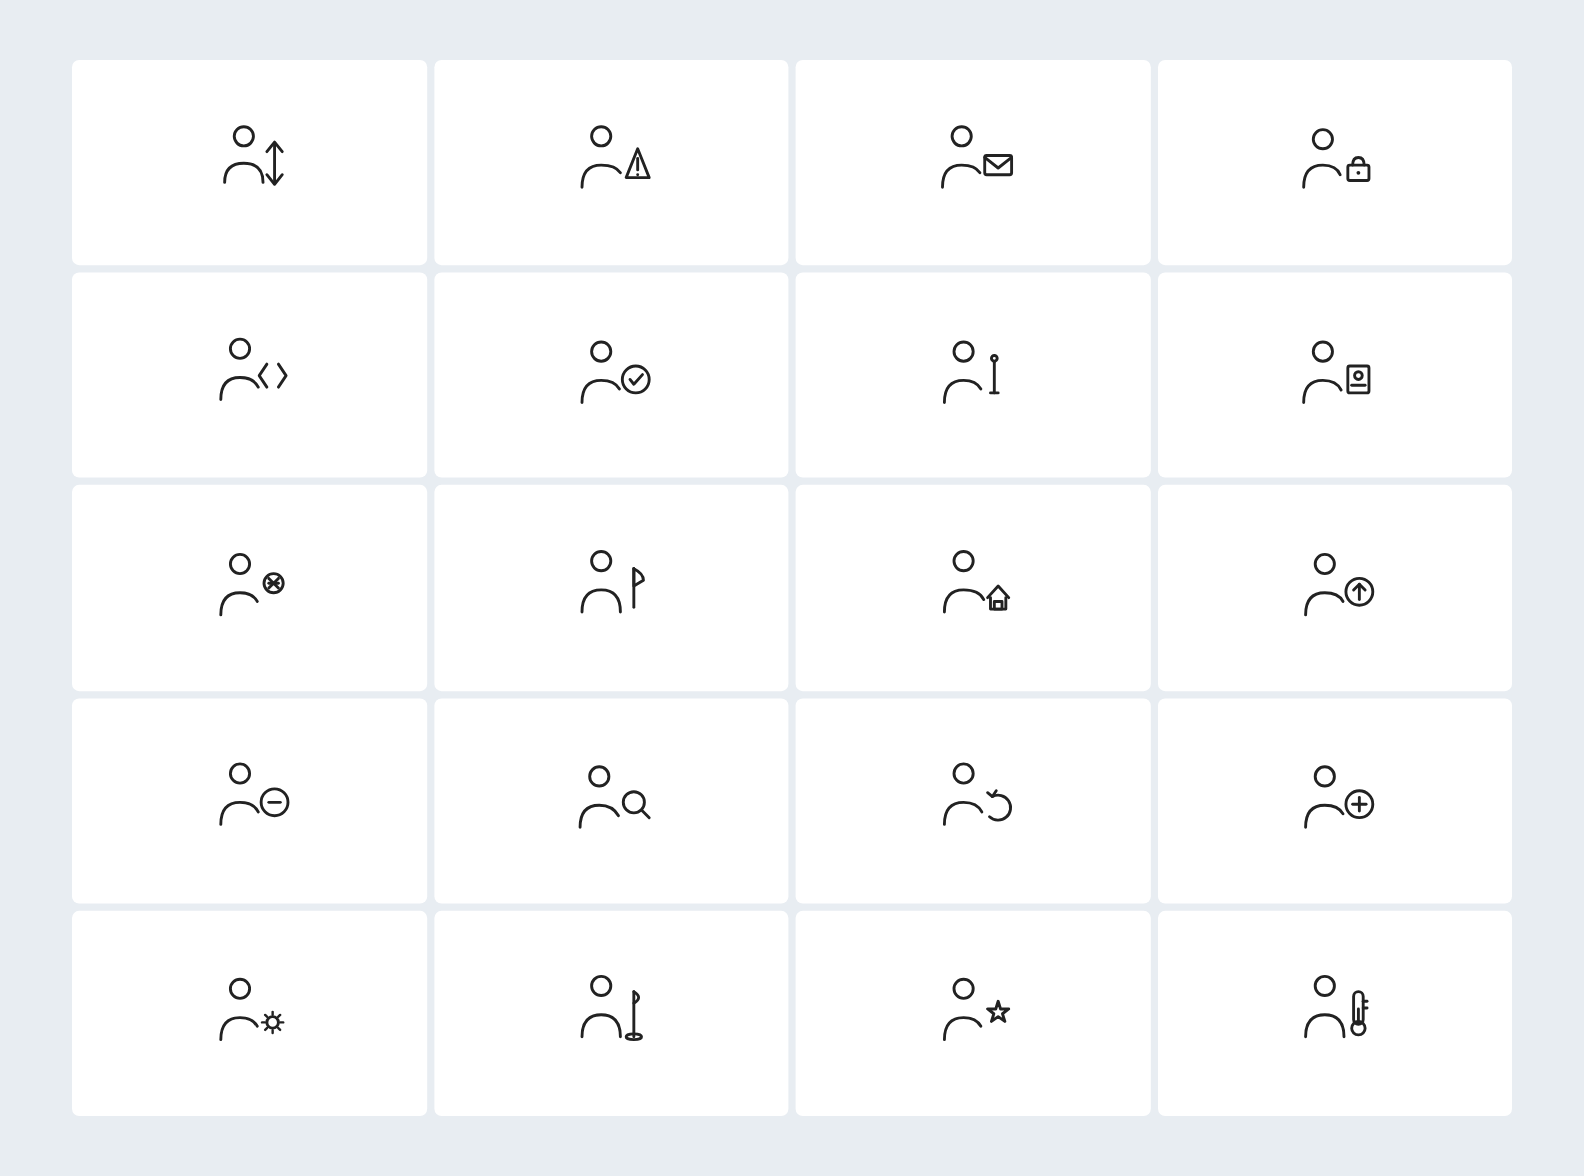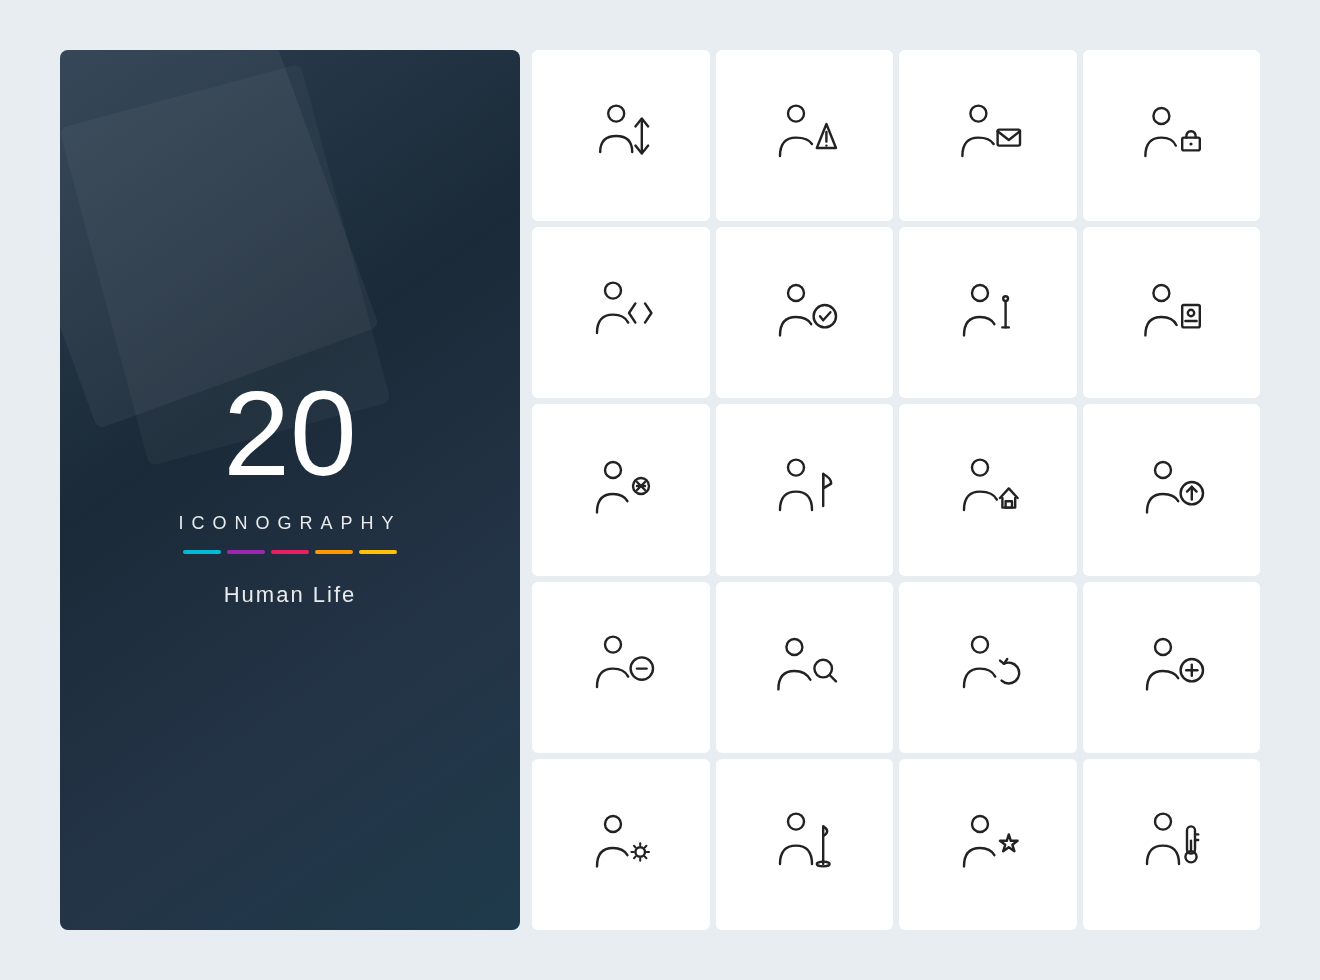--- a/index.html
+++ b/index.html
@@ -109,34 +109,20 @@
     .icon-cell svg {
       width: 80px;
       height: 80px;
     }
   </style>
 </head>
 <body>
 
 <div class="main-container">
 
-  <div class="left-panel">
-    <div class="left-content">
-      <div class="big-number">20</div>
-      <div class="iconography-label">ICONOGRAPHY</div>
-      <div class="color-bars">
-        <div class="color-bar" style="background:#00bcd4;"></div>
-        <div class="color-bar" style="background:#9c27b0;"></div>
-        <div class="color-bar" style="background:#e91e63;"></div>
-        <div class="color-bar" style="background:#ff9800;"></div>
-        <div class="color-bar" style="background:#ffc107;"></div>
-      </div>
-      <div class="human-life-label">Human Life</div>
-    </div>
-  </div>
 
   <div class="right-grid">
 
     <div class="icon-cell">
       <svg viewBox="0 0 100 100" fill="none" stroke="#222" stroke-width="3" stroke-linecap="round" stroke-linejoin="round">
         <circle cx="44" cy="22" r="10"></circle>
         <path d="M24 70 Q24 50 44 50 Q64 50 64 70"></path>
         <line x1="76" y1="30" x2="76" y2="70"></line>
         <polyline points="68,38 76,28 84,38"></polyline>
         <polyline points="68,62 76,72 84,62"></polyline>

